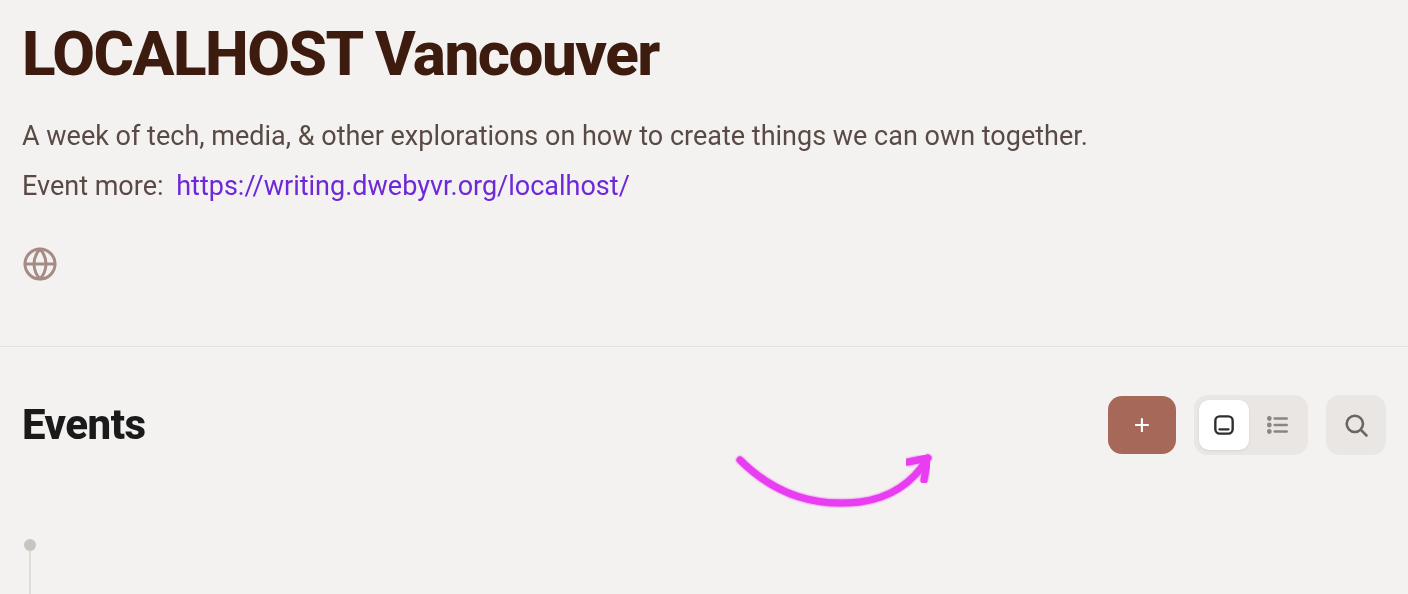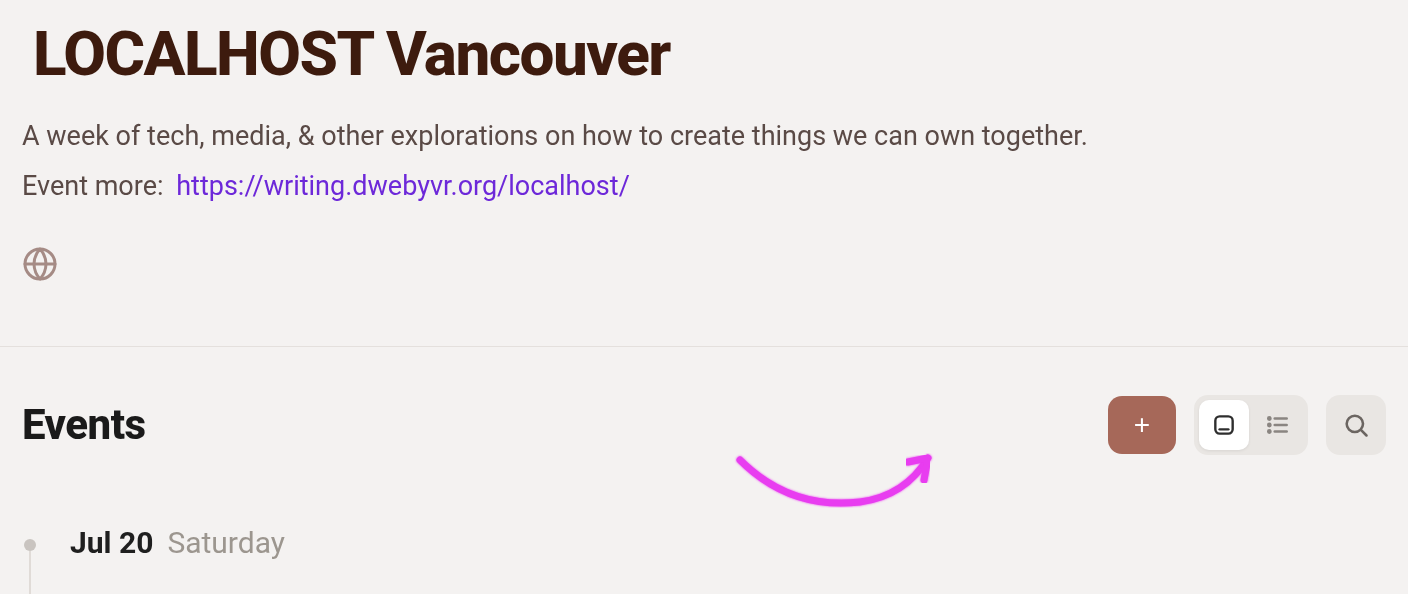--- a/index.html
+++ b/index.html
@@ -15,21 +15,20 @@
       position: relative;
       overflow: hidden;
     }
     .page-title {
       font-size: 62px;
       font-weight: 800;
       color: #3d1b0e;
       letter-spacing: -1.5px;
       padding: 20px 22px 0 22px;
       line-height: 1.1;
-      margin-left: 11px;
     }
     .description {
       font-size: 27px;
       color: #5a4a46;
       padding: 28px 7px 0 22px;
       line-height: 1.55;
     }
     .learn-more {
       font-size: 27px;
       color: #5a4a46;
@@ -220,24 +219,20 @@
         <circle cx="11" cy="11" r="7"></circle>
         <line x1="21" y1="21" x2="16.2" y2="16.2"></line>
       </svg>
     </button>
   </div>
 </div>
 
 <div class="timeline">
   <div class="timeline-dot"></div>
   <div class="timeline-line"></div>
-  <div class="date-row">
-    <span class="date-main">Jul 20</span>
-    <span class="date-day">Saturday</span>
-  </div>
 </div>
 
 <svg class="annotation-arrow" width="230" height="80" viewBox="0 0 230 80">
   <defs>
     <filter id="glow">
       <feGaussianBlur stdDeviation="1" result="b"></feGaussianBlur>
       <feMerge>
           <feMergeNode in="b"></feMergeNode>
           <feMergeNode in="SourceGraphic"></feMergeNode>
         </feMerge>

